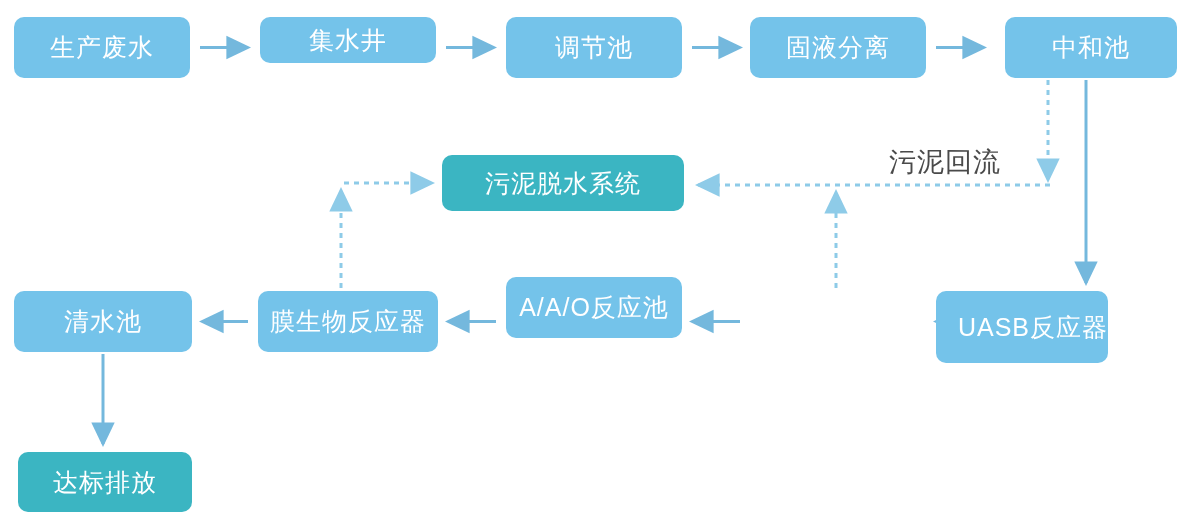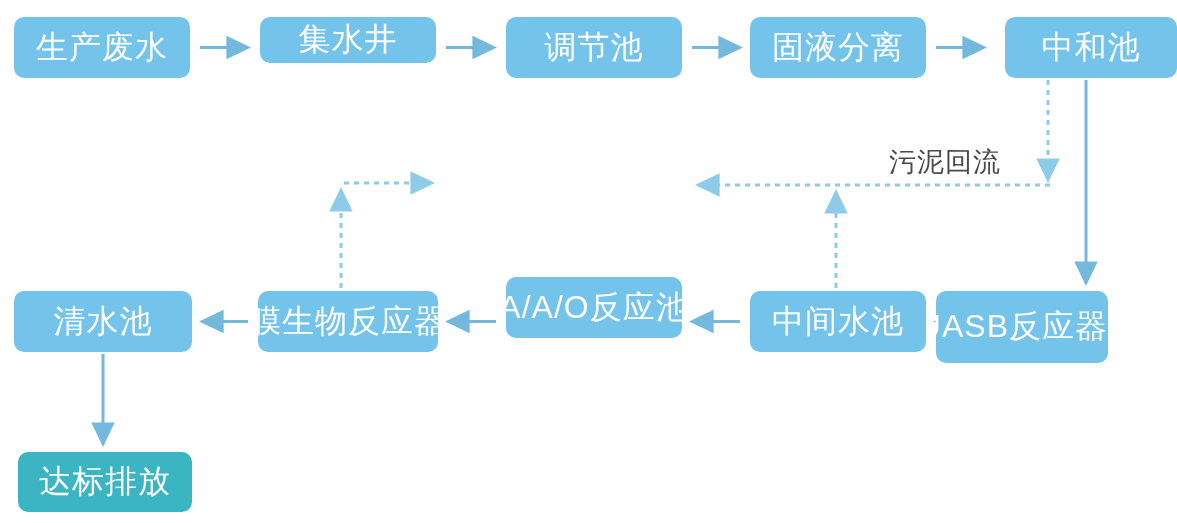--- a/index.html
+++ b/index.html
@@ -25,21 +25,21 @@
     width: 1177px;
     height: 523px;
   }
   .node-box {
     position: absolute;
     display: flex;
     align-items: center;
     justify-content: center;
     border-radius: 10px;
     color: #ffffff;
-    font-size: 32px;
+    font-size: 25px;
     letter-spacing: 1px;
     white-space: nowrap;
     box-sizing: border-box;
     user-select: none;
   }
   .node-blue  { background: #74c3ea; }
   .node-teal  { background: #3bb5c2; }
   .edge-label {
     position: absolute;
     color: #4a4a4a;
@@ -100,28 +100,28 @@
   </div>
 
   <div class="node-box node-blue" style="left:750px; top:17px; width:176px; height:61px;font-family:Liberation Mono, monospace;">
     <span>固液分离</span>
   </div>
 
   <div class="node-box node-blue" style="left:993px; top:17px; width:172px; height:61px;margin-left:12px;">
     <span>中和池</span>
   </div>
 
+  <div class="node-box node-teal" style="left:442px; top:155px; width:242px; height:56px;">
+    <span>污泥脱水系统</span>
+  </div>
 
   <div class="node-box node-blue" style="left:936px; top:291px; width:172px; height:72px;justify-content:flex-end;">
     <span>UASB反应器</span>
   </div>
 
-  <div class="node-box node-blue" style="left:750px; top:291px; width:176px; height:61px;">
-    <span>中间水池</span>
-  </div>
 
   <div class="node-box node-blue" style="left:506px; top:277px; width:176px; height:61px;">
     <span>A/A/O反应池</span>
   </div>
 
   <div class="node-box node-blue" style="left:258px; top:291px; width:180px; height:61px;">
     <span>膜生物反应器</span>
   </div>
 
   <div class="node-box node-teal" style="left:18px; top:452px; width:174px; height:60px;">

